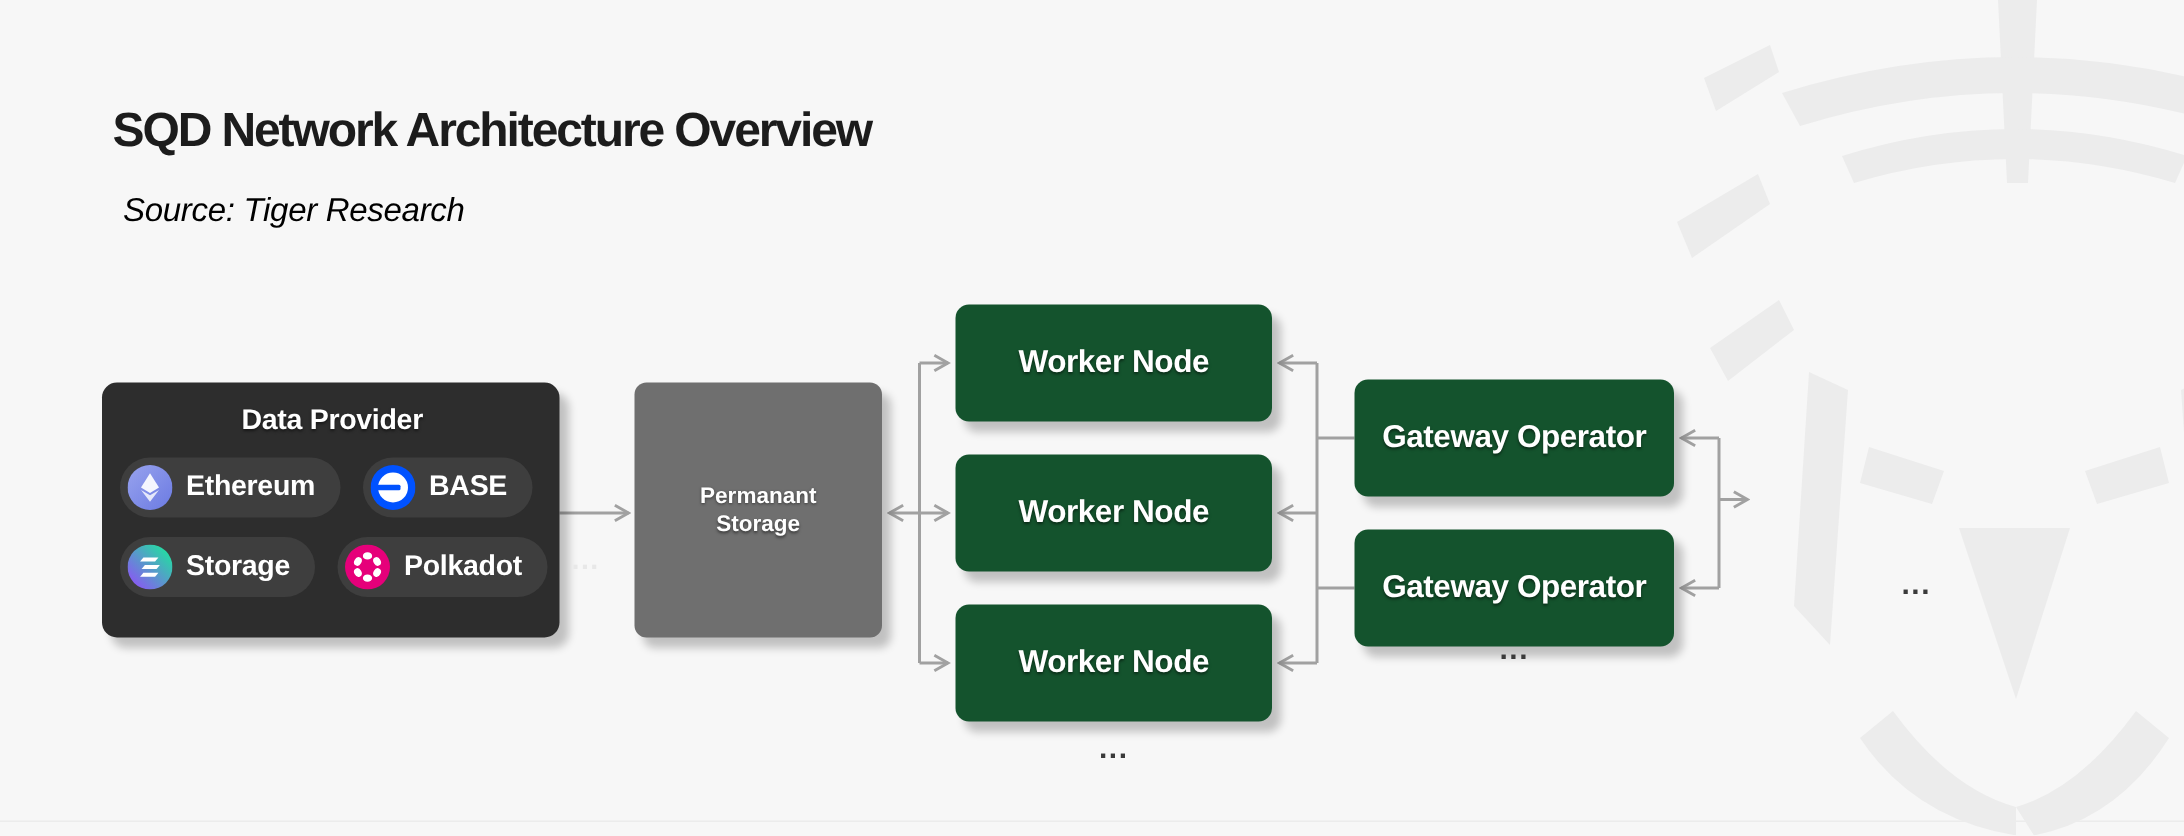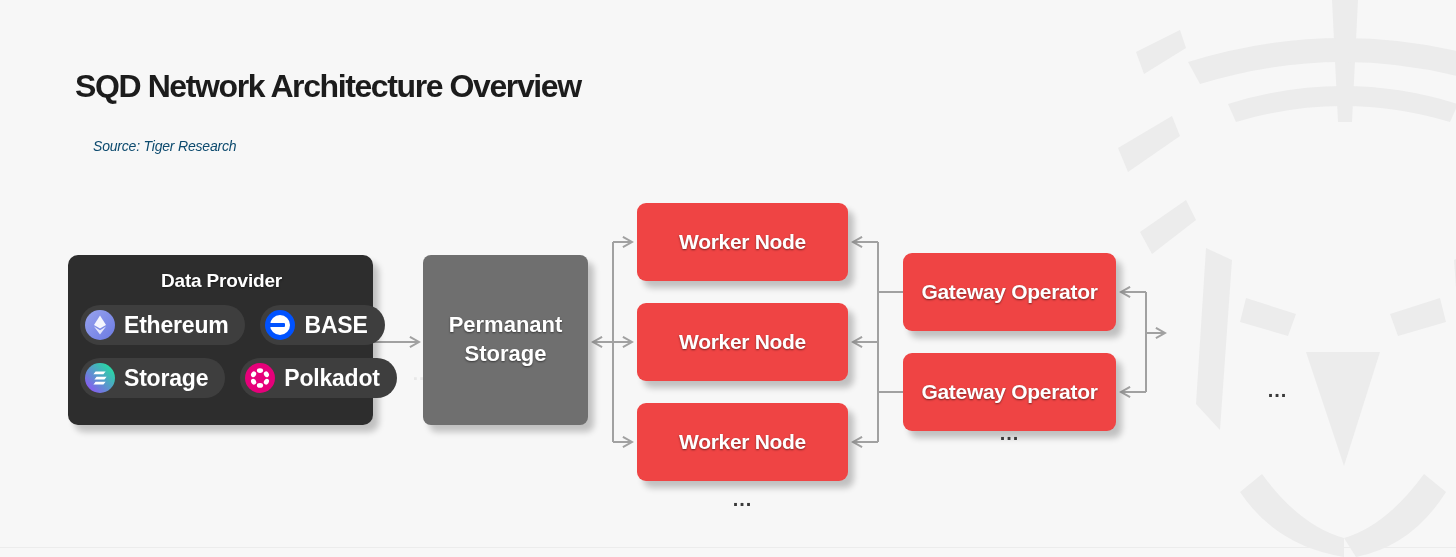--- a/index.html
+++ b/index.html
@@ -6,61 +6,61 @@
   .stage{
     position:relative;width:1456px;height:557px;overflow:hidden;
     background:#f7f7f7;font-family:"Liberation Sans",sans-serif;
   }
   
   .title{
     position:absolute;left:75px;top:68px;margin:0;
     font-size:32px;font-weight:700;letter-spacing:-1.4px;color:#1c1c1c;
   }
   .source{
-    position:absolute;left:76px;top:121px;margin:17px;
-    font-size:14px;font-style:italic;color:#0c4a6e;letter-spacing:-0.2px;
+    position:absolute;left:76px;top:121px;margin:6px;
+    font-size:22px;font-style:italic;color:#000000;letter-spacing:-0.2px;
   }
   
   .watermark{position:absolute;left:1056px;top:0;width:400px;height:557px;}
   
   .connectors{position:absolute;left:0;top:0;width:1456px;height:557px;pointer-events:none;}
   
   .node{
     position:absolute;display:flex;align-items:center;justify-content:center;
-    background:#ef4444;border-radius:9px;color:#fff;font-weight:700;
+    background:#14532d;border-radius:9px;color:#fff;font-weight:700;
     box-shadow:6px 7px 6px rgba(0,0,0,0.22);
     text-shadow:0 1px 2px rgba(0,0,0,0.5);
   }
   .node.small-label{font-size:21px;letter-spacing:-0.3px;}
   .worker-1{left:637px;top:203px;width:211px;height:78px;}
   .worker-2{left:637px;top:303px;width:211px;height:78px;}
   .worker-3{left:637px;top:403px;width:211px;height:78px;}
   .gateway-1{left:903px;top:253px;width:213px;height:78px;}
   .gateway-2{left:903px;top:353px;width:213px;height:78px;}
   .end-user{left:1170px;top:294px;width:215px;height:78px;}
   .storage{
     left:423px;top:255px;width:165px;height:170px;background:#6f6f6f;
-    border-radius:8px;font-size:22px;line-height:1.3;text-align:center;
+    border-radius:8px;font-size:15px;line-height:1.3;text-align:center;
     padding:0 22px;box-sizing:border-box;
   }
   
   .provider{
     position:absolute;left:68px;top:255px;width:305px;height:170px;
     background:#2d2d2d;border-radius:10px;box-shadow:6px 7px 6px rgba(0,0,0,0.22);
     box-sizing:border-box;padding:15px 10px 10px 12px;
   }
   .provider-title{
     text-align:center;color:#fff;font-size:19px;font-weight:700;
     margin:0 0 13px 0;letter-spacing:-0.2px;text-shadow:0 1px 2px rgba(0,0,0,0.5);
   }
   .chip-row{display:flex;align-items:center;gap:15px;margin-bottom:13px;}
   .chip{
     display:inline-flex;align-items:center;gap:9px;height:40px;
     padding:0 17px 0 5px;background:#3e3e3e;border-radius:20px;
-    color:#fff;font-size:23px;font-weight:700;letter-spacing:-0.2px;
+    color:#fff;font-size:19px;font-weight:700;letter-spacing:-0.2px;
   }
   .coin{width:30px;height:30px;display:block;flex:0 0 auto;}
   .chips-more{
     color:#e8e8e8;font-size:19px;font-weight:700;letter-spacing:1px;
     margin-left:1px;transform:translateY(-4px);
   }
   
   .more{
     position:absolute;text-align:center;color:#3a3a3a;
     font-size:20px;font-weight:700;letter-spacing:1px;

